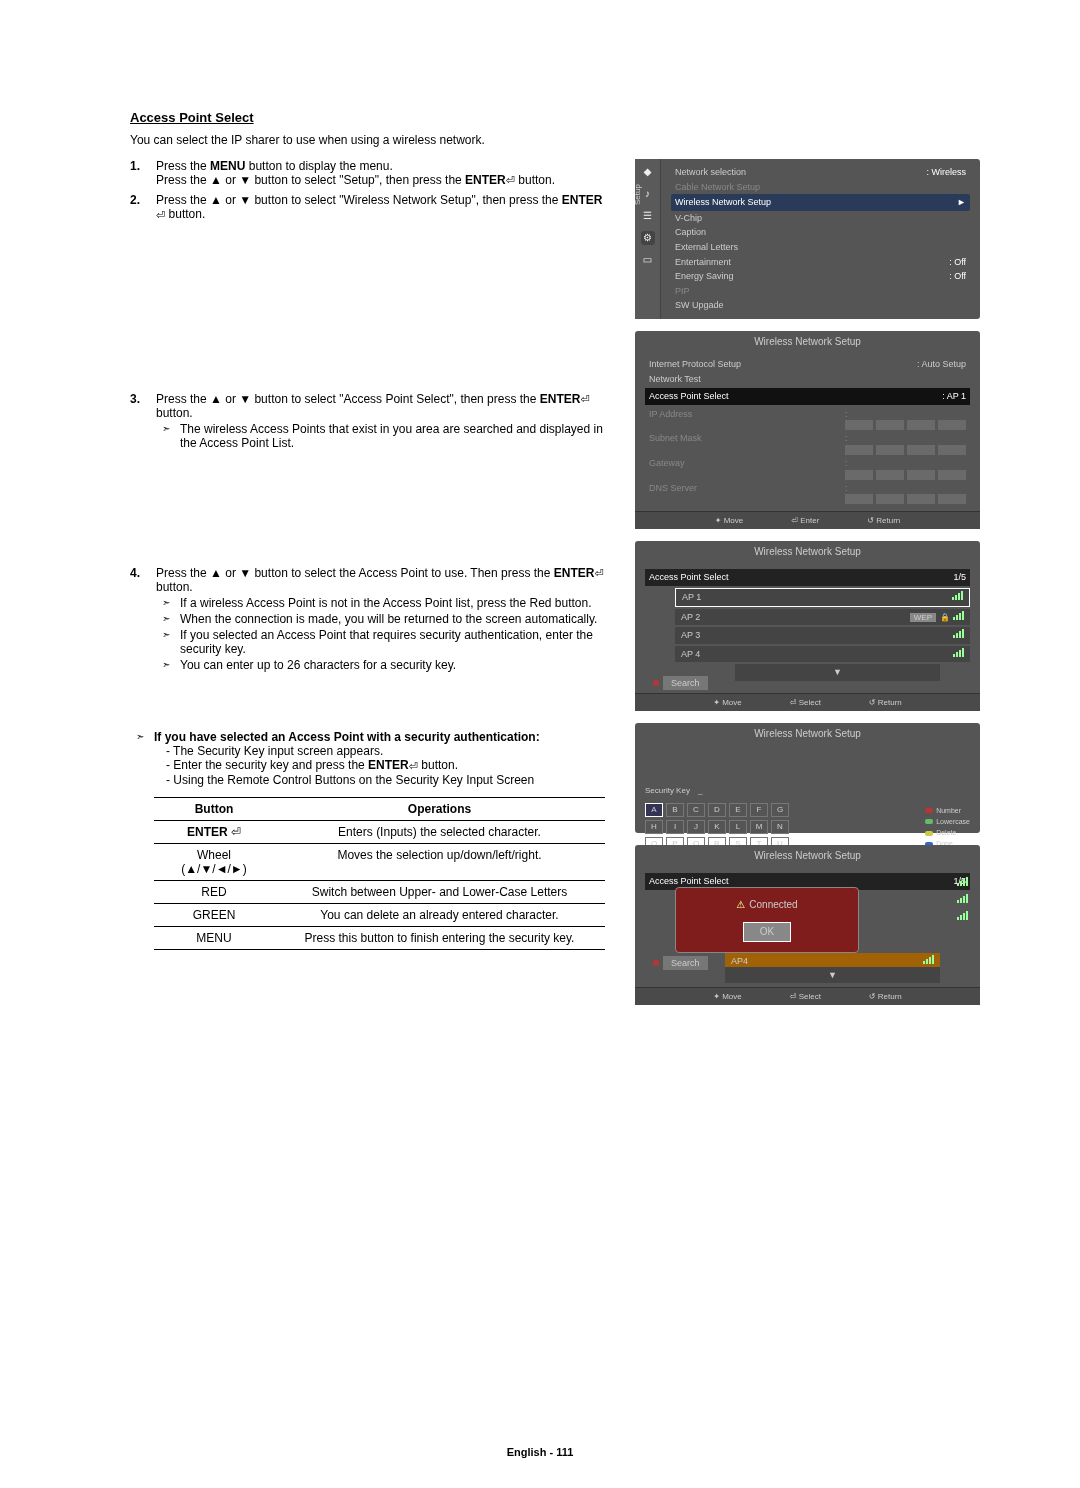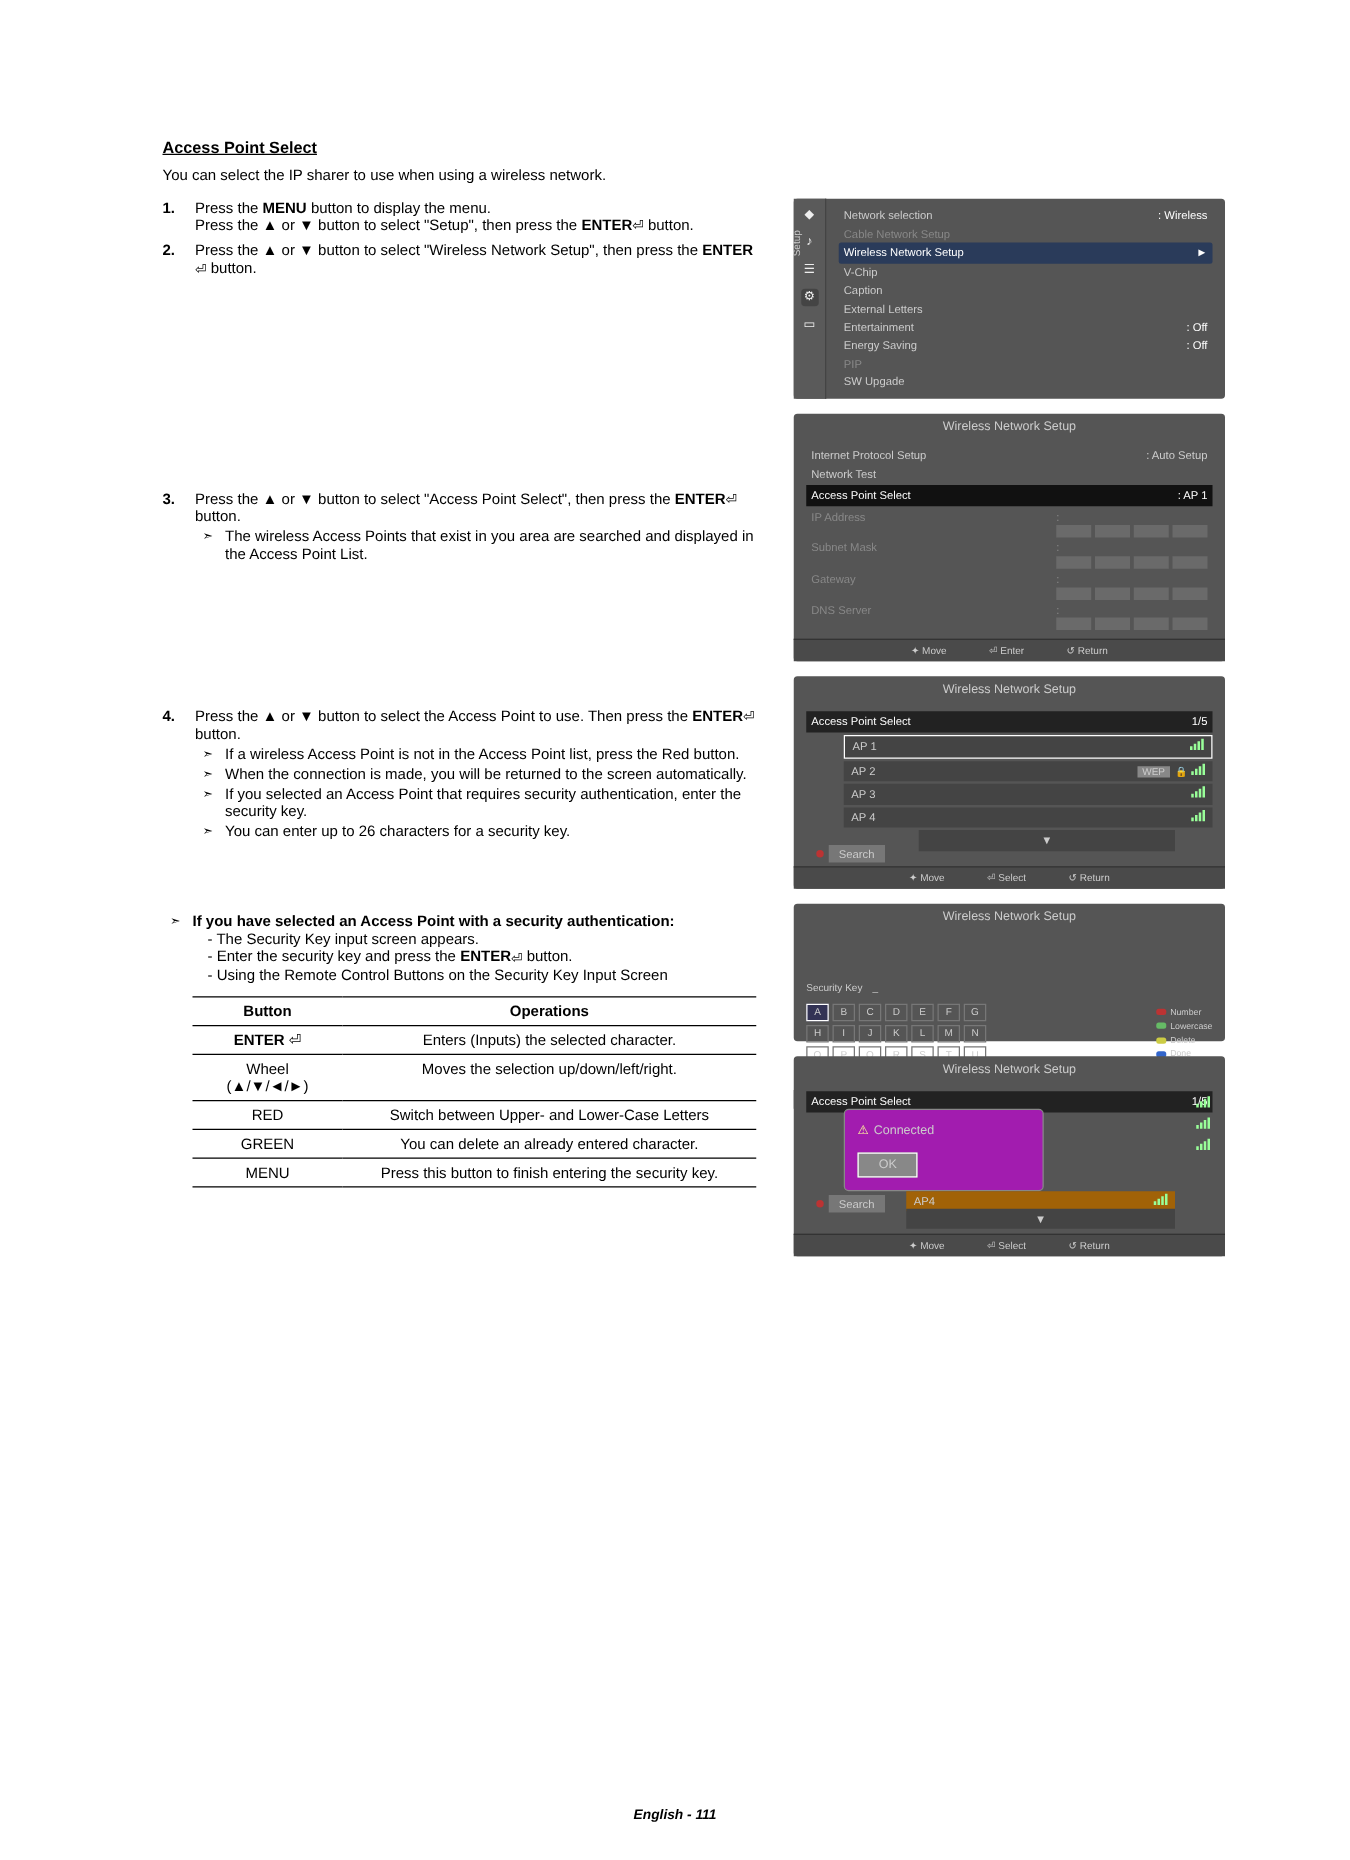--- a/index.html
+++ b/index.html
@@ -21,40 +21,40 @@
   .spacer-3 { height: 46px; }
   .strong { font-weight: bold; }
   .enter-glyph { display: inline-block; vertical-align: middle; font-size: 11px; }
   .auth-note { padding-left: 24px; position: relative; margin-top: 6px; }
   .auth-note::before { content: "➣"; position: absolute; left: 6px; top: 1px; font-size: 10px; }
   .auth-sub { padding-left: 12px; }
   table.btn-table { border-collapse: collapse; width: 100%; margin-top: 10px; font-size: 12px; }
   table.btn-table th, table.btn-table td { border: 1px solid #000; border-left: none; border-right: none; padding: 4px 6px; text-align: center; vertical-align: top; }
   table.btn-table th { font-weight: bold; }
   table.btn-table th:first-child, table.btn-table td:first-child { width: 120px; text-align: center; }
-  .footer { position: absolute; bottom: 30px; left: 0; right: 0; text-align: center; font-size: 11px; font-weight: bold; font-style: italic; }
+  .footer { position: absolute; bottom: 30px; left: 0; right: 0; text-align: center; font-size: 11px; font-weight: bold; }
 
   
   .osd { background: #555; color: #ccc; font-size: 9px; border-radius: 3px; line-height: 1.4; }
   .osd-setup { display: flex; height: 160px; }
   .osd-sidebar { width: 26px; background: #5a5a5a; display: flex; flex-direction: column; align-items: center; padding-top: 6px; gap: 8px; border-right: 1px solid #444; position: relative; }
   .osd-sidebar .ic { width: 14px; height: 14px; display: flex; align-items: center; justify-content: center; font-size: 10px; color: #eee; }
   .osd-sidebar::before { content: "Setup"; position: absolute; left: -8px; top: 30px; transform: rotate(-90deg); font-size: 8px; color: #ccc; }
   .osd-menu { flex: 1; padding: 6px 10px; position: relative; }
   .osd-row { display: flex; justify-content: space-between; padding: 1px 4px; }
   .osd-row.hl { background: #2a3b5a; color: #fff; border-radius: 2px; padding: 2px 4px; }
   .osd-row.dim { color: #888; }
   .osd-arrow-r { color: #fff; }
 
   .osd-title { text-align: center; padding: 4px 0; font-size: 10px; }
   .osd-body { padding: 4px 10px 6px 10px; }
   .osd-select-hl { background: #111; color: #fff; padding: 2px 4px; margin: 2px 0; display: flex; justify-content: space-between; }
   .ip-grid { display: flex; gap: 3px; }
   .ip-grid .cell { width: 28px; height: 10px; background: #6a6a6a; }
-  .osd-foot { display: flex; justify-content: center; gap: 34px; font-size: 8px; padding: 3px 0; background: #4a4a4a; border-top: 1px solid #333; }
+  .osd-foot { display: flex; justify-content: center; gap: 48px; font-size: 8px; padding: 3px 0; background: #4a4a4a; border-top: 1px solid #333; }
 
   .ap-list { height: 170px; display: flex; flex-direction: column; }
   .ap-list .osd-body { flex: 1; }
   .ap-item { flex: 1; background: #444; margin: 2px 0 2px 30px; padding: 2px 6px; display: flex; justify-content: space-between; align-items: center; }
   .ap-item.hl { border: 1px solid #fff; }
   .sig { display: inline-flex; gap: 1px; align-items: flex-end; height: 9px; }
   .sig span { width: 2px; background: #9f9; }
   .sig span:nth-child(1) { height: 3px; }
   .sig span:nth-child(2) { height: 5px; }
   .sig span:nth-child(3) { height: 7px; }
@@ -68,21 +68,21 @@
   .sec-key .kbd { display: grid; grid-template-columns: repeat(7, 18px); gap: 3px; padding: 4px 0 4px 10px; float: left; }
   .sec-key .kbd div { border: 1px solid #777; text-align: center; line-height: 12px; height: 14px; }
   .sec-key .kbd div.sel { background: #335; border-color: #fff; }
   .sec-key .legend { float: right; padding: 6px 10px 0 0; font-size: 7px; line-height: 1.6; }
   .sec-key .legend .cd { display: inline-block; width: 8px; height: 5px; border-radius: 2px; vertical-align: middle; margin-right: 3px; }
   .sec-key .foot2 { clear: both; display: flex; justify-content: space-around; font-size: 7px; padding: 3px 6px; background: #4a4a4a; }
   .sec-key .topline { padding: 4px 10px 2px 10px; display: flex; gap: 8px; margin-top: 36px; }
 
   .conn { height: 160px; display: flex; flex-direction: column; }
   .conn .osd-body { flex: 1; position: relative; }
-  .popup { background: #a21caf; border: 1px solid #888; border-radius: 4px; position: absolute; left: 40px; top: 20px; width: 160px; padding: 10px; text-align: left; font-size: 10px; }
+  .popup { background: #7f1d1d; border: 1px solid #888; border-radius: 4px; position: absolute; left: 40px; top: 20px; width: 184px; padding: 10px; text-align: center; font-size: 10px; }
   .popup .warn { color: #ff9; margin-right: 4px; }
   .popup .ok { background: #888; display: inline-block; padding: 2px 16px; margin-top: 10px; border: 1px solid #fff; }
   .conn .sigs-right { position: absolute; right: 12px; top: 10px; display: flex; flex-direction: column; gap: 8px; }
 </style>
 </head>
 <body>
 
 <div class="page">
   <div class="section-title">Access Point Select</div>
   <div class="intro">You can select the IP sharer to use when using a wireless network.</div>

